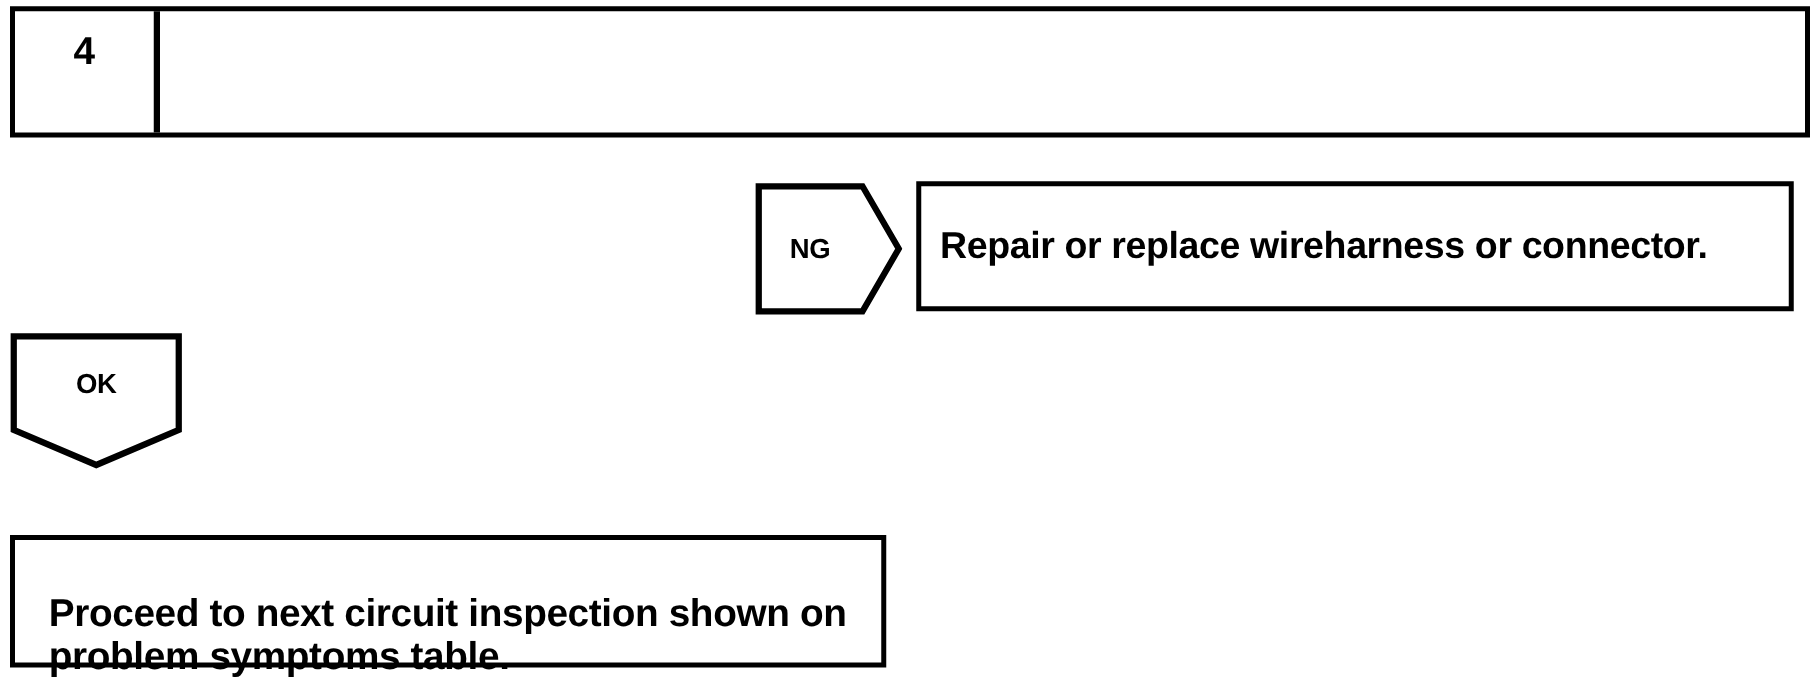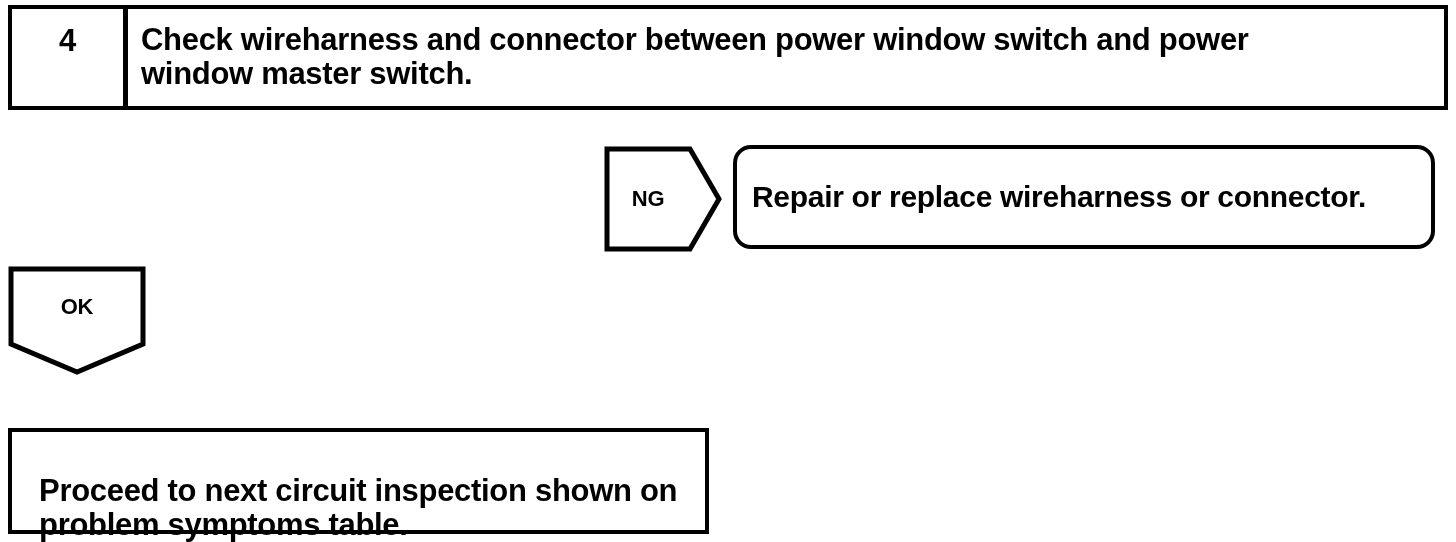--- a/index.html
+++ b/index.html
@@ -73,21 +73,20 @@
   
   .ng-action-box {
     left: 733px; top: 145px;
     width: 702px; height: 104px;
     display: flex;
     align-items: center;
     padding-left: 15px;
     font-size: 30px;
     font-weight: bold;
     letter-spacing: -0.3px;
-    border-radius: 18px;
   }
   
   .ok-action-box {
     left: 8px; top: 428px;
     width: 701px; height: 106px;
     padding: 8px 20px 0 27px;
     font-size: 31px;
     font-weight: bold;
     line-height: 34px;
     letter-spacing: -0.3px;
@@ -96,22 +95,20 @@
 </style>
 </head>
 <body>
 
 <div class="canvas">
 
   <div class="box step-box">
     <div class="step-number-cell">
       <span>4</span>
     </div>
-    <div class="step-instruction">Check wireharness and connector between power window switch and power
-window master switch.</div>
   </div>
 
   <div class="connector ng-connector">
     <svg width="118" height="106" viewBox="0 0 118 106">
       <polygon points="3,3 86,3 115,53 86,103 3,103" fill="#ffffff" stroke="#000000" stroke-width="5" stroke-linejoin="miter"></polygon>
     </svg>
     <span class="tag-label">NG</span>
   </div>
 
   <div class="box ng-action-box">

